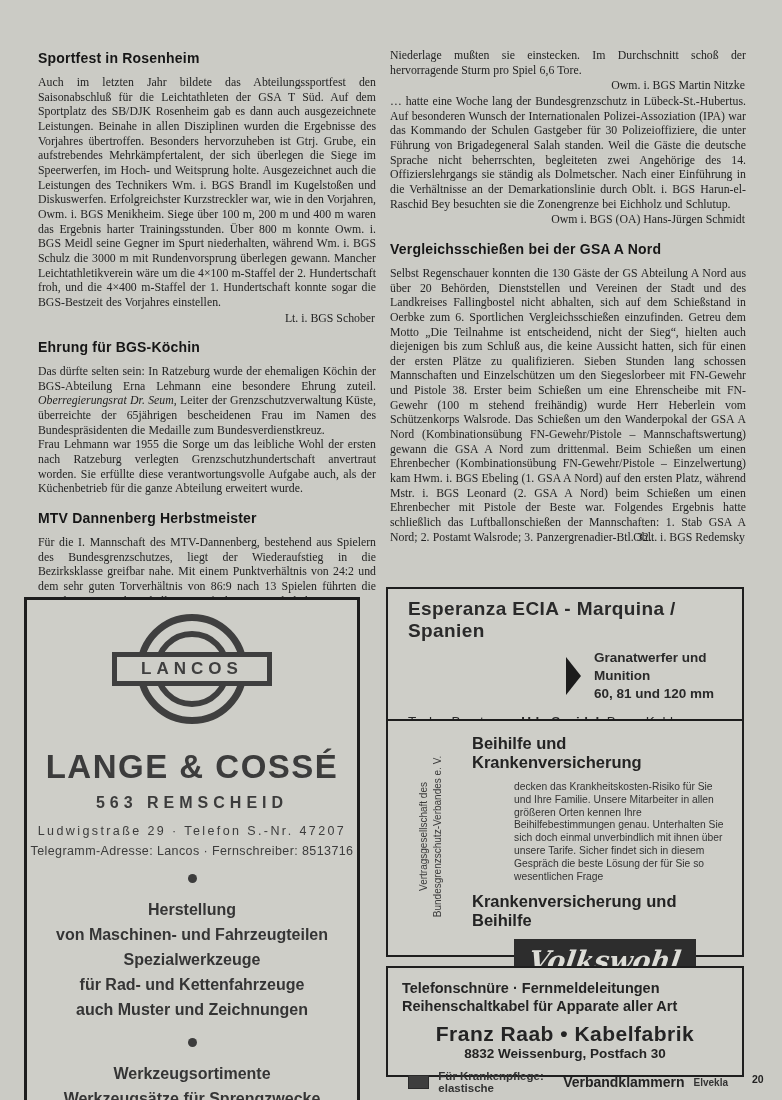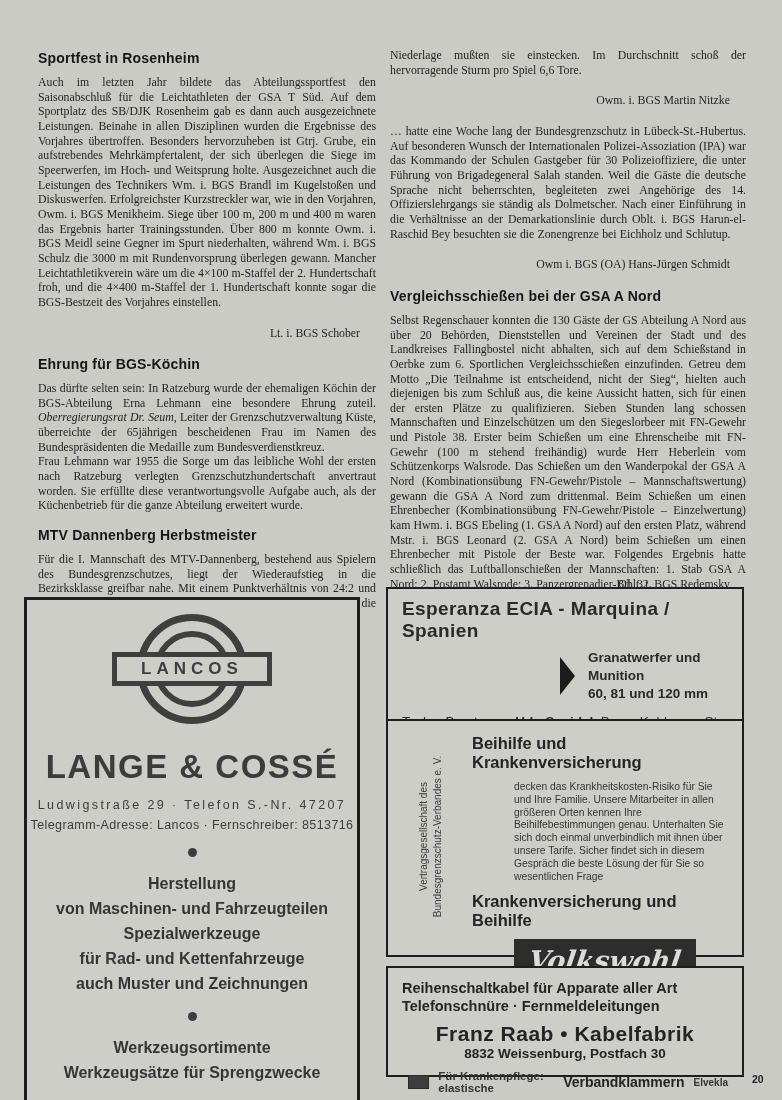--- a/index.html
+++ b/index.html
@@ -17,21 +17,21 @@
     font-family:"Liberation Sans", sans-serif;font-weight:bold;
     font-size:14px;letter-spacing:.2px;color:#161616;
     margin:14px 0 9px 0;
   }
   .head.first{margin-top:0;}
   .bodytext{
     font-size:11.8px;line-height:14.65px;text-align:justify;
     margin:0;word-spacing:.2px;
   }
   .bodytext .ital{font-style:italic;}
-  .sig{font-size:11.8px;line-height:14.65px;text-align:right;margin:16px;}
+  .sig{font-size:11.8px;line-height:14.65px;text-align:right;margin:1px;}
   .sig-inline{margin-top:-14.65px;}
   
   .adbox{
     position:absolute;box-sizing:border-box;background:#cecec8;
     border:3px solid #1e1e1e;
     font-family:"Liberation Sans", sans-serif;color:#2e2e2e;
   }
   .adbox-thin{border-width:2px;}
   
   .ad-lancos{left:24px;top:597px;width:336px;height:546px;}
@@ -43,21 +43,21 @@
     background:#cecec8;display:flex;align-items:center;justify-content:center;
     font-weight:bold;font-size:17px;letter-spacing:5px;color:#3f3f3f;
   }
   .lancos-name{margin-top:22px;text-align:center;font-weight:bold;font-size:33px;letter-spacing:1.5px;color:#3c3c3c;}
   .lancos-city{margin-top:8px;text-align:center;font-weight:bold;font-size:16px;letter-spacing:5px;color:#3c3c3c;}
   .lancos-addr1{margin-top:12px;text-align:center;font-size:12.5px;letter-spacing:2.4px;color:#3c3c3c;}
   .lancos-addr2{margin-top:6px;text-align:center;font-size:12.5px;letter-spacing:.4px;color:#3c3c3c;}
   .ad-dot{width:9px;height:9px;border-radius:50%;background:#3c3c3c;margin:16px auto 14px;}
   .lancos-lines{text-align:center;font-weight:bold;font-size:16px;line-height:25px;color:#353535;}
   
-  .ad-esperanza{left:386px;top:587px;width:358px;height:148px;padding:9px 14px;}
+  .ad-esperanza{left:386px;top:587px;width:358px;height:148px;padding:9px 20px;}
   .esp-title{font-weight:bold;font-size:19px;letter-spacing:.4px;color:#2a2a2a;}
   .esp-row{display:flex;align-items:center;gap:13px;margin:7px 0 0 158px;}
   .esp-triangle{width:0;height:0;border-top:19px solid transparent;border-bottom:19px solid transparent;border-left:15px solid #1c1c1c;}
   .esp-lines{font-weight:bold;font-size:13.5px;line-height:18px;color:#2a2a2a;}
   .esp-footer{margin-top:11px;font-size:13.5px;color:#2a2a2a;}
   .esp-footer .b{font-weight:bold;}
   
   .ad-volkswohl{left:386px;top:719px;width:358px;height:238px;}
   .vw-vertical{
     position:absolute;left:-58px;top:102px;width:200px;
@@ -122,20 +122,21 @@
     <p class="sig sig-inline">Oblt. i. BGS Redemsky</p>
   </div>
 
   <div class="adbox ad-lancos">
     <div class="lancos-logo">
       <div class="lg-outer"></div>
       <div class="lg-inner"></div>
       <div class="lg-banner">LANCOS</div>
     </div>
     <div class="lancos-name">LANGE &amp; COSSÉ</div>
+    <div class="lancos-city">563 REMSCHEID</div>
     <div class="lancos-addr1">Ludwigstraße 29  ·  Telefon S.-Nr. 47207</div>
     <div class="lancos-addr2">Telegramm-Adresse: Lancos  ·  Fernschreiber: 8513716</div>
     <div class="ad-dot"></div>
     <div class="lancos-lines">
       <div>Herstellung</div>
       <div>von Maschinen- und Fahrzeugteilen</div>
       <div>Spezialwerkzeuge</div>
       <div>für Rad- und Kettenfahrzeuge</div>
       <div>auch Muster und Zeichnungen</div>
     </div>
@@ -168,22 +169,22 @@
       <div class="vw-body">decken das Krankheitskosten-Risiko für Sie und Ihre Familie. Unsere Mitarbeiter in allen größeren Orten kennen Ihre Beihilfebestimmungen genau. Unterhalten Sie sich doch einmal unverbindlich mit ihnen über unsere Tarife. Sicher findet sich in diesem Gespräch die beste Lösung der für Sie so wesentlichen Frage</div>
       <div class="vw-head2">Krankenversicherung und Beihilfe</div>
       <div class="vw-logo">
           <span>Volkswohl</span>
         </div>
       <div class="vw-caption">Krankenversicherung V. a. G. • DORTMUND</div>
     </div>
   </div>
 
   <div class="adbox adbox-thin ad-raab">
+    <div class="raab-line">Telefonschnüre · Fernmeldeleitungen</div>
     <div class="raab-line">Reihenschaltkabel für Apparate aller Art</div>
-    <div class="raab-line">Telefonschnüre · Fernmeldeleitungen</div>
     <div class="raab-title">Franz Raab • Kabelfabrik</div>
     <div class="raab-sub">8832 Weissenburg, Postfach 30</div>
     <div class="raab-footer">
       <div class="raab-swatch"></div>
       <span class="raab-f1">Für Krankenpflege: elastische</span>
       <span class="raab-f2">Verbandklammern</span>
       <span class="raab-f3">Elvekla</span>
     </div>
   </div>
 

